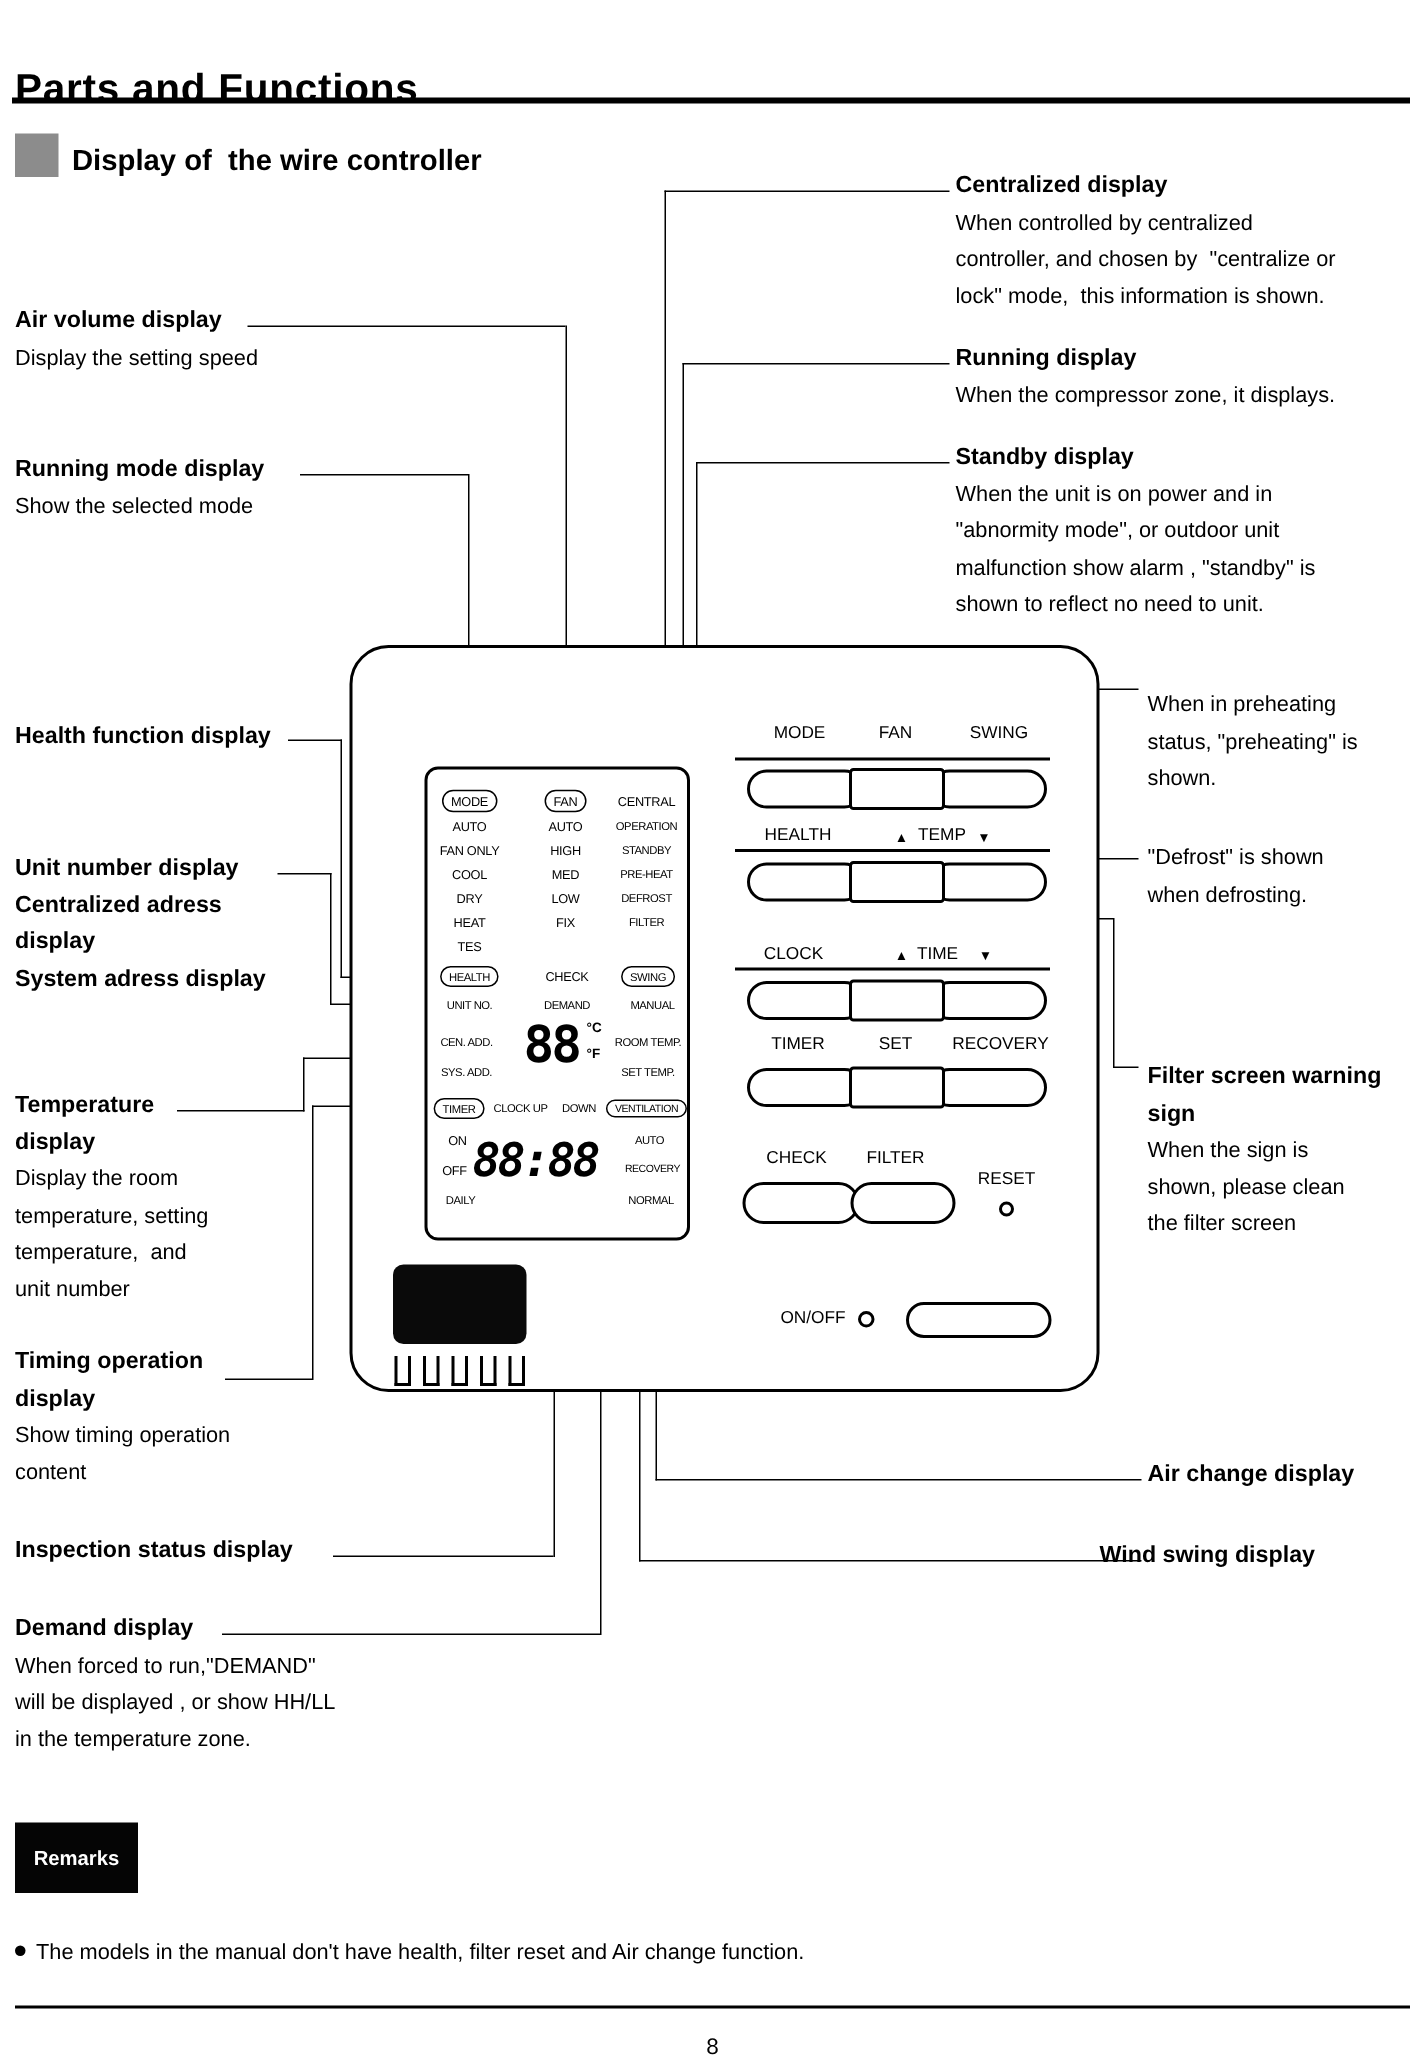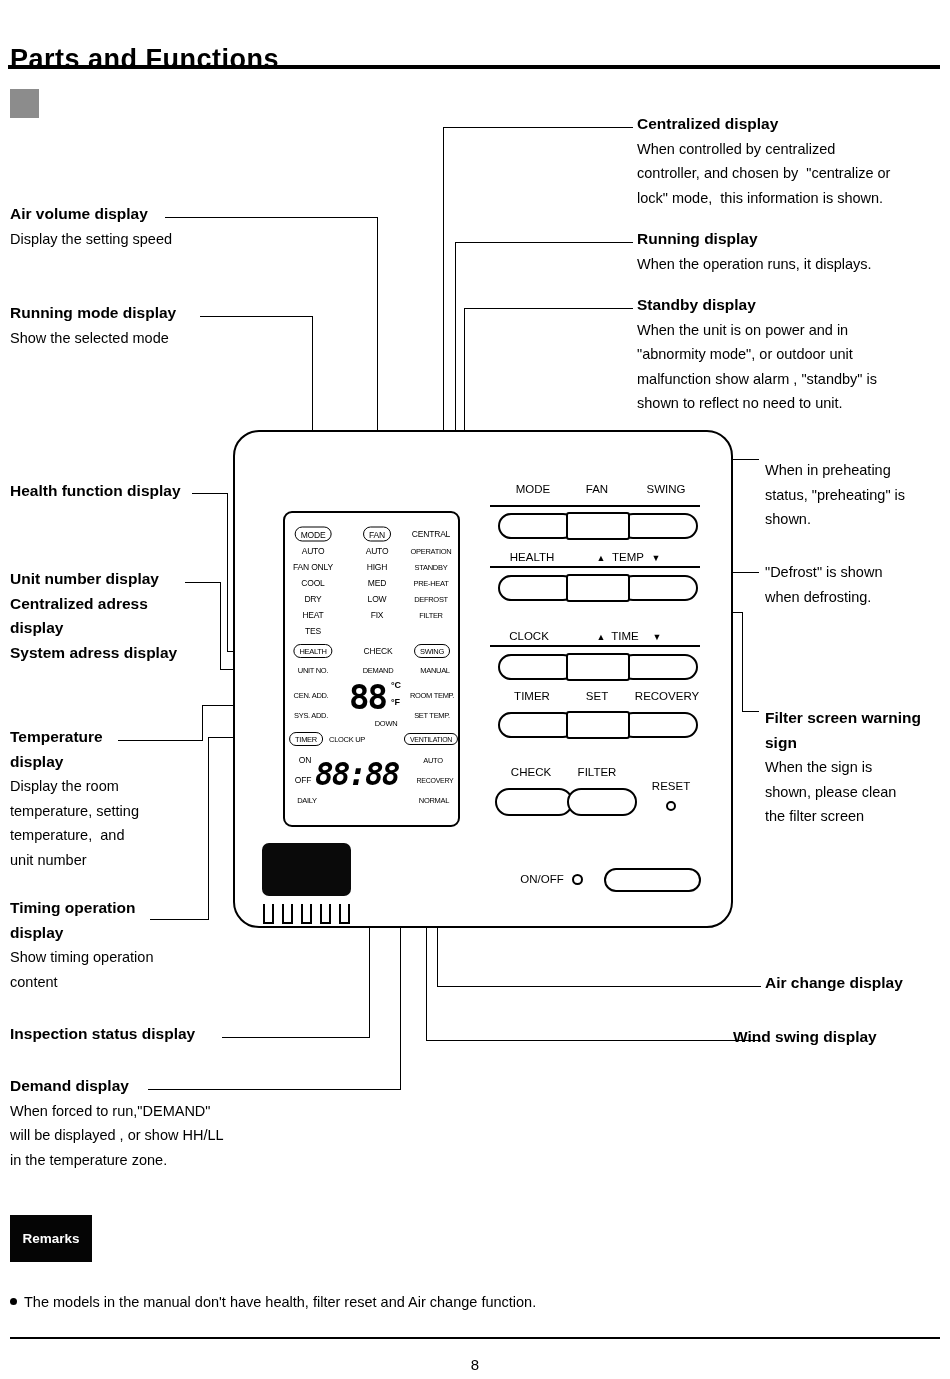--- a/index.html
+++ b/index.html
@@ -46,20 +46,21 @@
   #page-num {position:absolute; left:0; right:0; top:1356px; text-align:center; font-size:15px;}
 </style>
 </head>
 <body>
 
 <div id="page">
 
   <div id="title">Parts and Functions</div>
   <div id="title-rule"></div>
   <div id="sec-sq"></div>
+  <div id="sec-head">Display of  the wire controller</div>
 
   <div class="h" style="left:165px;top:217px;width:212px;"></div>
   <div class="h" style="left:200px;top:316px;width:112px;"></div>
   <div class="h" style="left:192px;top:493px;width:36px;"></div>
   <div class="h" style="left:227px;top:651px;width:62px;"></div>
   <div class="h" style="left:185px;top:582px;width:36px;"></div>
   <div class="h" style="left:220px;top:669px;width:69px;"></div>
   <div class="h" style="left:118px;top:740px;width:85px;"></div>
   <div class="h" style="left:202px;top:705px;width:147px;"></div>
   <div class="h" style="left:150px;top:919px;width:58px;"></div>
@@ -139,21 +140,21 @@
   </div>
 
   <div class="callout" style="left:10px;top:1074px;">
     <div class="b">Demand display</div>
     <div>When forced to run,"DEMAND"</div>
     <div>will be displayed , or show HH/LL</div>
     <div>in the temperature zone.</div>
   </div>
   <div class="callout" style="left:637px;top:227px;">
     <div class="b">Running display</div>
-    <div>When the operation runs, it displays.</div>
+    <div>When the compressor zone, it displays.</div>
   </div>
   <div class="callout" style="left:637px;top:293px;">
     <div class="b">Standby display</div>
     <div>When the unit is on power and in</div>
     <div>"abnormity mode", or outdoor unit</div>
     <div>malfunction show alarm , "standby" is</div>
     <div>shown to reflect no need to unit.</div>
   </div>
   <div class="callout" style="left:765px;top:458px;">
     <div>When in preheating</div>
@@ -214,21 +215,21 @@
     <span class="ctr lcd-xs" style="left:26px;top:182px;">CEN. ADD.</span>
     <span class="ctr lcd-xs" style="left:26px;top:202px;">SYS. ADD.</span>
     <span class="seg7" style="left:64px;top:164px;font-size:34px;">88</span>
     <span style="position:absolute;left:106px;top:167px;font-size:9px;font-weight:bold;">°C</span>
     <span style="position:absolute;left:106px;top:184px;font-size:9px;font-weight:bold;">°F</span>
     <span class="ctr lcd-xs" style="left:147px;top:182px;">ROOM TEMP.</span>
     <span class="ctr lcd-xs" style="left:147px;top:202px;">SET TEMP.</span>
 
     <span class="ctr lcd-xs lcdbox" style="left:21px;top:226px;">TIMER</span>
     <span class="ctr lcd-xs" style="left:62px;top:226px;">CLOCK UP</span>
-    <span class="ctr lcd-xs" style="left:101px;top:210px;text-align:right;">DOWN</span>
+    <span class="ctr lcd-xs" style="left:101px;top:226px;text-align:right;">DOWN</span>
     <span class="ctr lcd-xxs lcdbox" style="left:146px;top:226px;">VENTILATION</span>
 
     <span class="ctr lcd-s" style="left:20px;top:247px;">ON</span>
     <span class="ctr lcd-s" style="left:18px;top:267px;">OFF</span>
     <span class="ctr lcd-xs" style="left:22px;top:287px;">DAILY</span>
     <span class="seg7" style="left:30px;top:243px;font-size:31px;font-style:italic;">88:88</span>
     <span class="ctr lcd-xs" style="left:148px;top:247px;">AUTO</span>
     <span class="ctr lcd-xxs" style="left:150px;top:267px;">RECOVERY</span>
     <span class="ctr lcd-xs" style="left:149px;top:287px;">NORMAL</span>
   </div>

